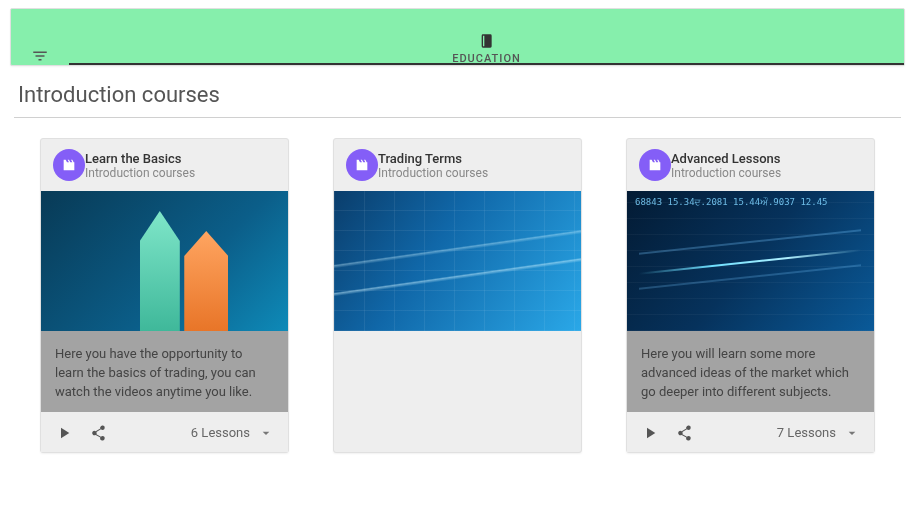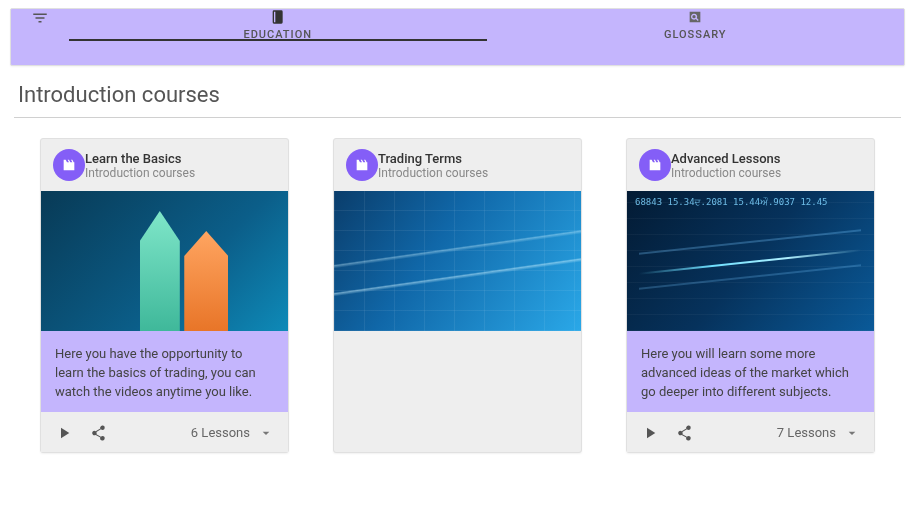--- a/index.html
+++ b/index.html
@@ -5,22 +5,22 @@
   * { box-sizing: border-box; margin: 0; padding: 0; }
   body {
     font-family: -apple-system, BlinkMacSystemFont, "Segoe UI", Roboto, Arial, sans-serif;
     background: #fff;
     width: 915px;
     height: 506px;
     overflow: hidden;
   }
   .topbar {
     display: flex;
-    align-items: flex-start;
-    background: #c4b5fd;
+    align-items: flex-end;
+    background: #86efac;
     border: 1px solid #e0e0e0;
     border-radius: 2px;
     margin: 8px 10px 0 10px;
     height: 58px;
     box-shadow: 0 1px 2px rgba(0,0,0,0.05);
   }
   .filter-btn {
     width: 58px;
     display: flex;
     align-items: center;
@@ -163,21 +163,21 @@
     background:linear-gradient(90deg,transparent,#6fe0ff,#b0f0ff,transparent);
     box-shadow:0 -20px 0 rgba(120,200,255,0.3),0 15px 0 rgba(120,200,255,0.25);
     transform: skewY(-6deg);
   }
   .card-desc {
     padding: 14px 14px 10px 14px;
     font-size: 13px;
     line-height: 1.45;
     color: #444;
     flex: 1;
-    background:#c4b5fd;
+    background:#a3a3a3;
   }
   .card-footer {
     display: flex;
     align-items: center;
     padding: 12px 14px 10px 14px;
     gap: 16px;
     background:#eeeeee;
   }
   .footer-icon {
     color:#555;
@@ -203,26 +203,20 @@
         <path fill="#555" d="M10 18h4v-2h-4v2zM3 6v2h18V6H3zm3 7h12v-2H6v2z"></path>
       </svg>
   </div>
   <div class="tabs">
     <div class="tab active">
       <svg width="16" height="16" viewBox="0 0 24 24">
           <path d="M6 2h11a2 2 0 0 1 2 2v16a2 2 0 0 1-2 2H6a2 2 0 0 1-2-2V4a2 2 0 0 1 2-2zm0 2v16h2V4H6z"></path>
         </svg>
       <span>EDUCATION</span>
     </div>
-    <div class="tab">
-      <svg width="16" height="16" viewBox="0 0 24 24">
-          <path d="M4 4h16v16H4V4zm6.5 3a4.5 4.5 0 1 0 2.79 8.03l2.84 2.84 1.41-1.41-2.84-2.84A4.5 4.5 0 0 0 10.5 7zm0 2a2.5 2.5 0 1 1 0 5 2.5 2.5 0 0 1 0-5z"></path>
-        </svg>
-      <span>GLOSSARY</span>
-    </div>
   </div>
 </div>
 
 <div class="page-title">Introduction courses</div>
 <div class="divider"></div>
 
 <div class="cards">
 
   <div class="card">
     <div class="card-header">

